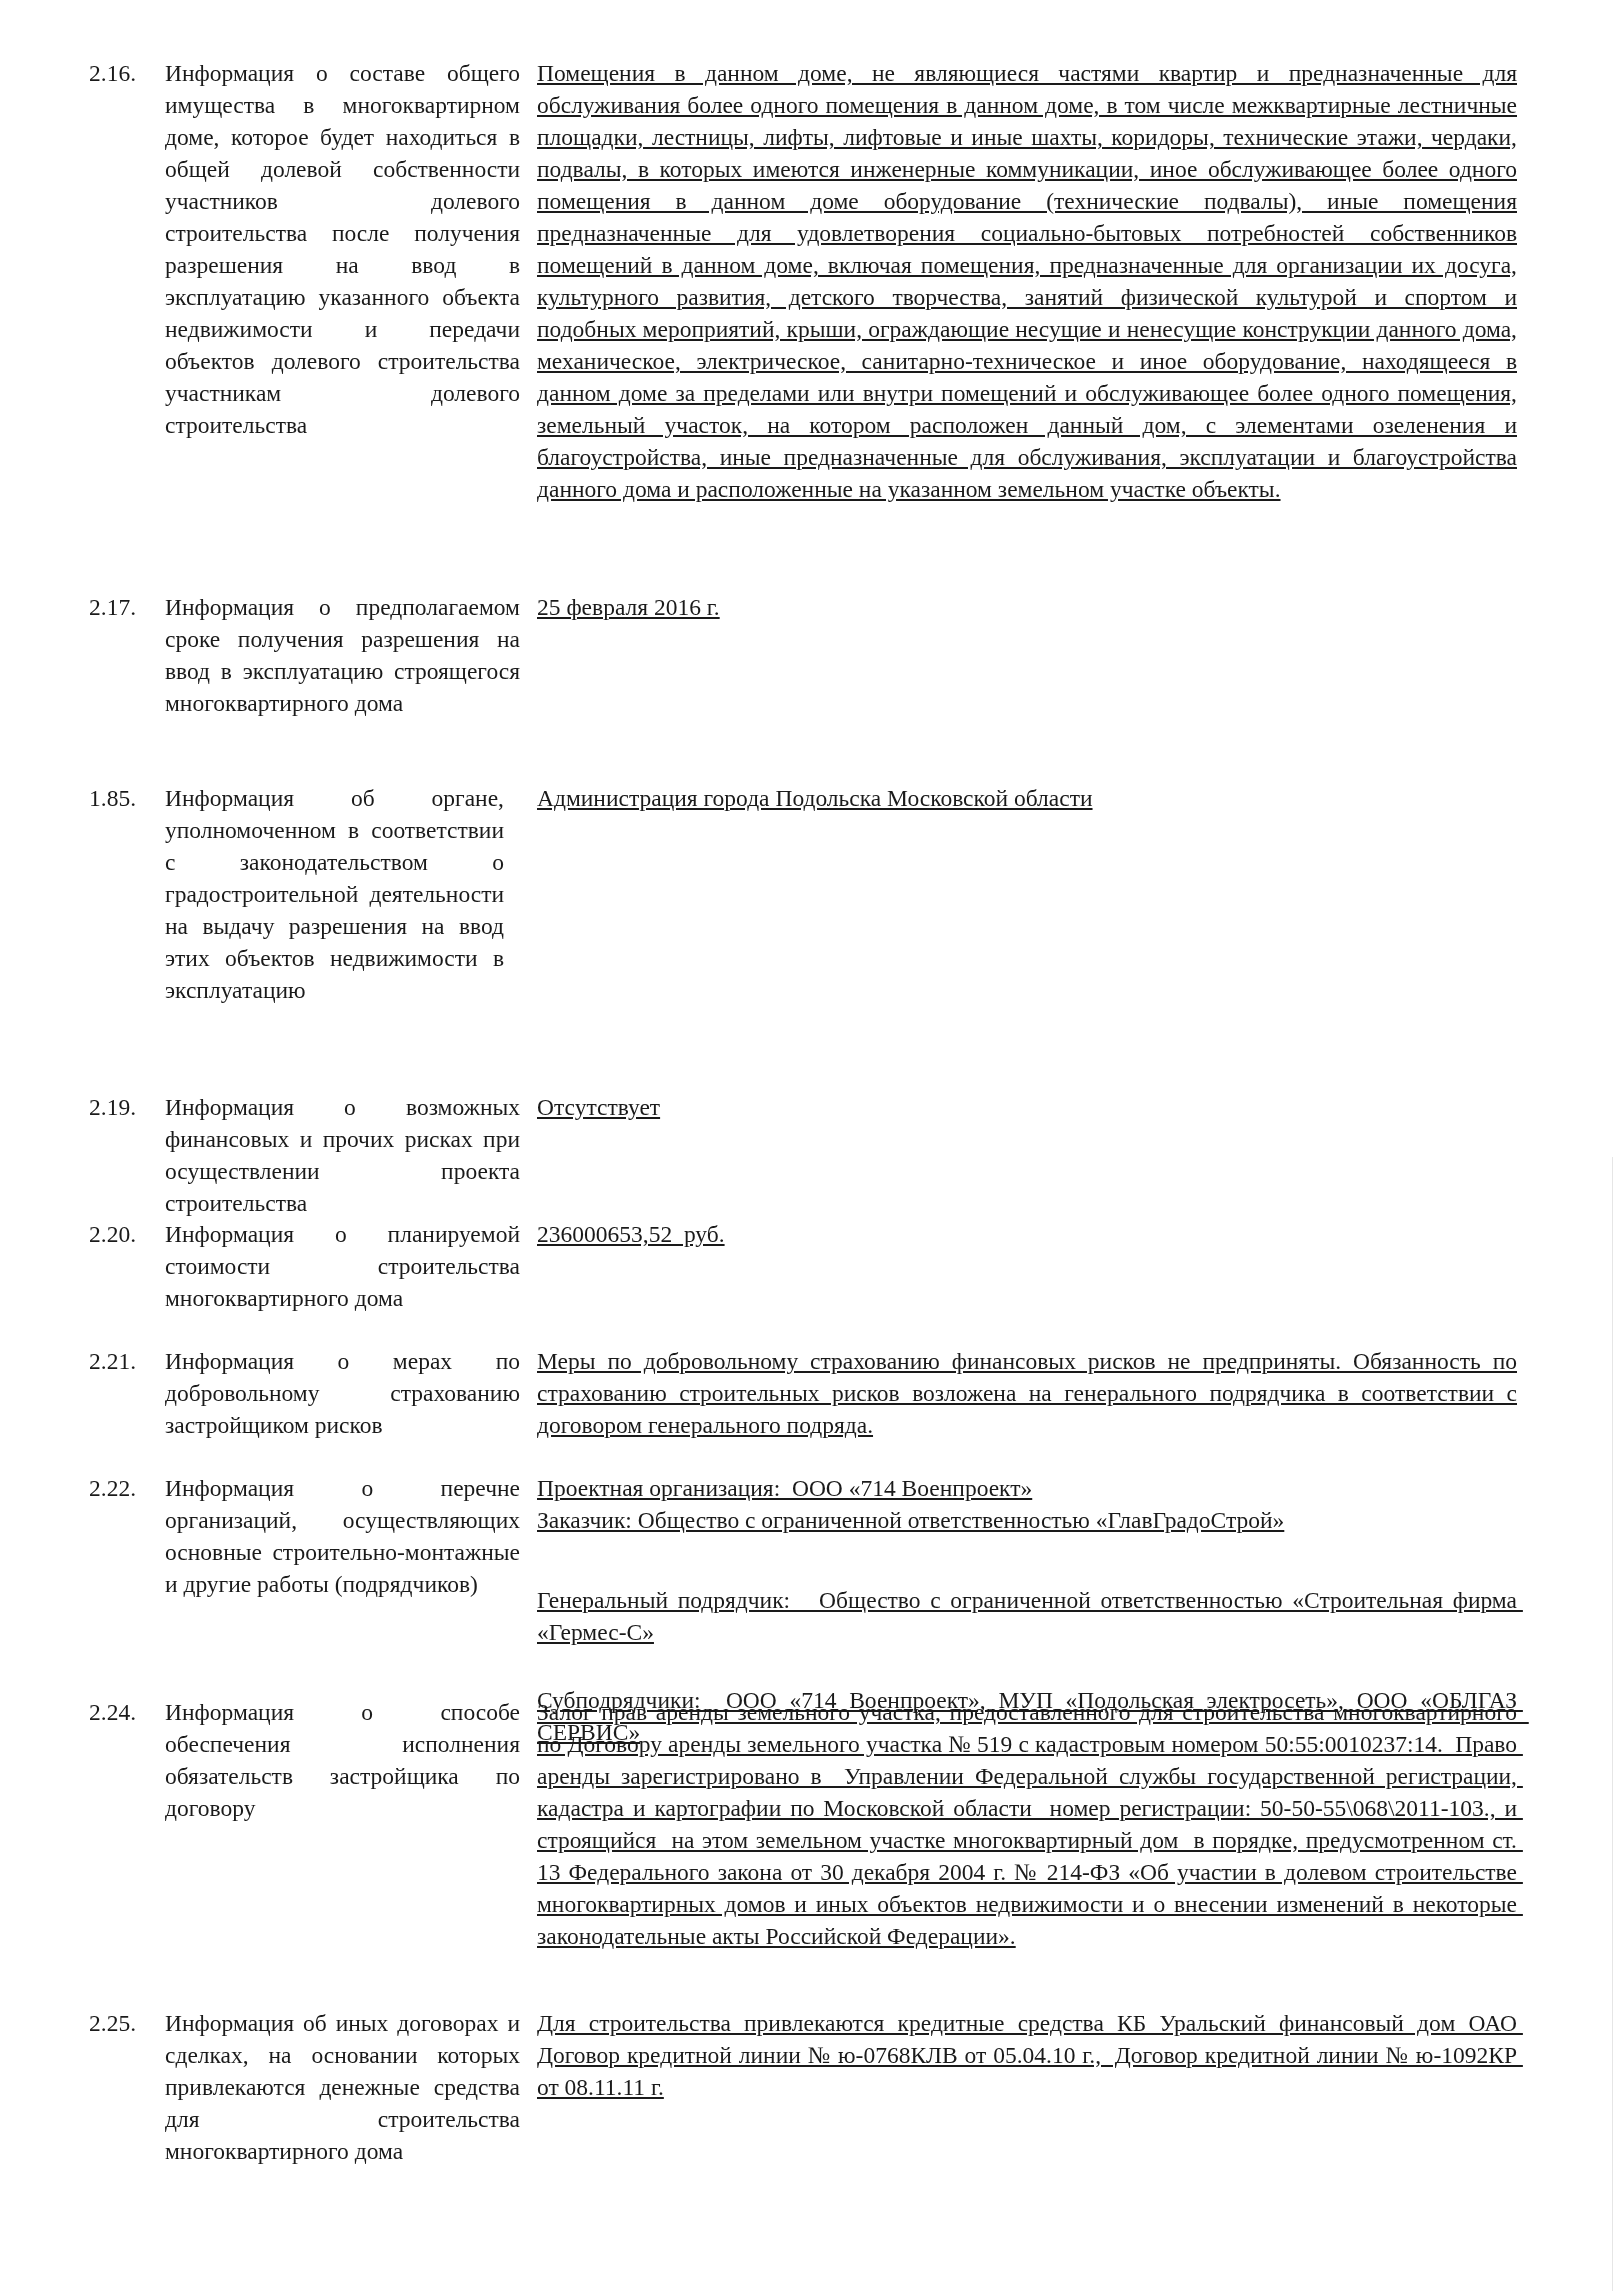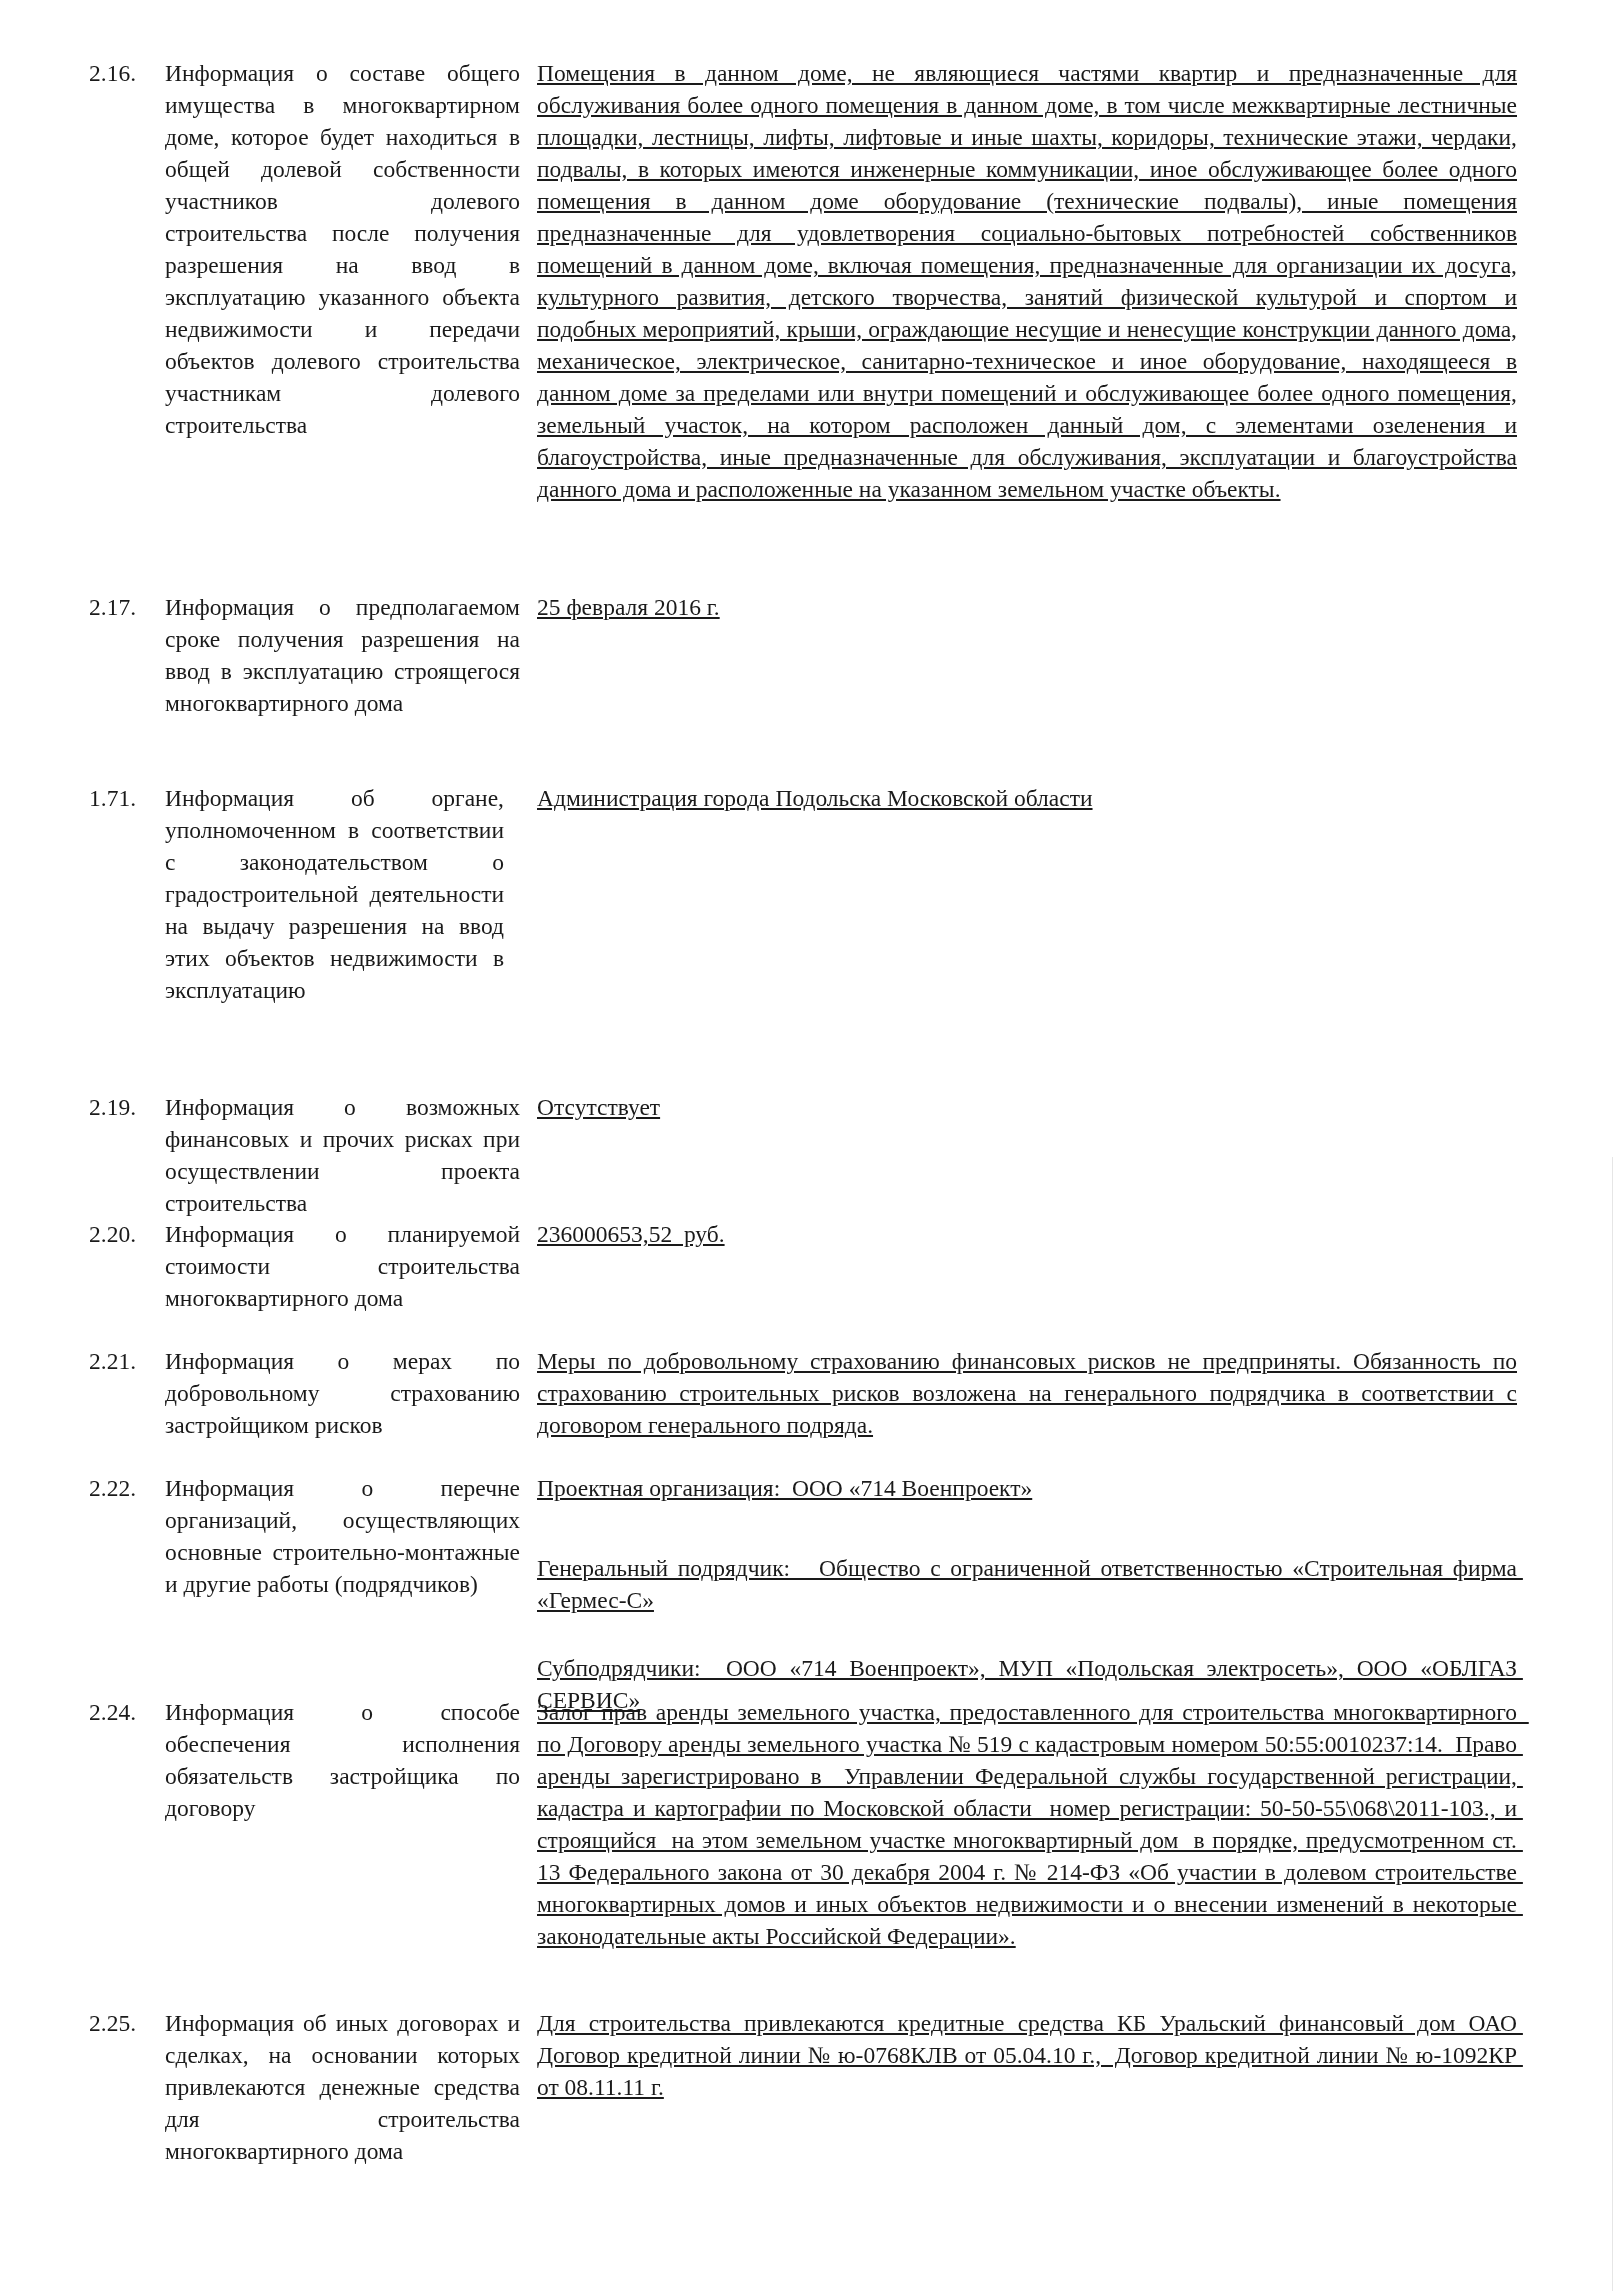--- a/index.html
+++ b/index.html
@@ -77,21 +77,21 @@
 
   <div class="row" style="top:591px;">
     <div class="num">2.17.</div>
     <div class="label">Информация о предполагаемом сроке получения разрешения на ввод в эксплуатацию строящегося многоквартирного дома</div>
     <div class="value">
       <p class="last-left">25 февраля 2016 г.</p>
     </div>
   </div>
 
   <div class="row" style="top:782px;">
-    <div class="num">1.71.</div>
+    <div class="num">1.85.</div>
     <div class="label" style="width:339px;">Информация об органе, уполномоченном в соответствии с законодательством о градостроительной деятельности на выдачу разрешения на ввод этих объектов недвижимости в эксплуатацию</div>
     <div class="value">
       <p class="last-left">Администрация города Подольска Московской области</p>
     </div>
   </div>
 
   <div class="row" style="top:1091px;">
     <div class="num">2.19.</div>
     <div class="label">Информация о возможных финансовых и прочих рисках при осуществлении проекта строительства</div>
     <div class="value">
@@ -113,20 +113,21 @@
     <div class="value">
       <p class="last-left">Меры по добровольному страхованию финансовых рисков не предприняты. Обязанность по страхованию строительных рисков возложена на генерального подрядчика в соответствии с договором генерального подряда.</p>
     </div>
   </div>
 
   <div class="row" style="top:1472px;">
     <div class="num">2.22.</div>
     <div class="label">Информация о перечне организаций, осуществляющих основные строительно-монтажные и другие работы (подрядчиков)</div>
     <div class="value">
       <p class="last-left" style="white-space:pre-wrap;">Проектная организация:  ООО «714 Военпроект»</p>
+      <p class="last-left">Заказчик: Общество с ограниченной ответственностью «ГлавГрадоСтрой»</p>
       <p class="last-left" style="white-space:pre-wrap;margin-top:48px;">Генеральный подрядчик:   Общество с ограниченной ответственностью «Строительная фирма «Гермес-С»</p>
       <p class="last-left" style="white-space:pre-wrap;margin-top:36px;">Субподрядчики:  ООО «714 Военпроект», МУП «Подольская электросеть», ООО «ОБЛГАЗ СЕРВИС»</p>
     </div>
   </div>
 
   <div class="row" style="top:1696px;">
     <div class="num">2.24.</div>
     <div class="label">Информация о способе обеспечения исполнения обязательств застройщика по договору</div>
     <div class="value">
       <p class="last-left" style="white-space:pre-wrap;">Залог прав аренды земельного участка, предоставленного для строительства многоквартирного  по Договору аренды земельного участка № 519 с кадастровым номером 50:55:0010237:14.  Право аренды зарегистрировано в  Управлении Федеральной службы государственной регистрации, кадастра и картографии по Московской области  номер регистрации: 50-50-55\068\2011-103., и строящийся  на этом земельном участке многоквартирный дом  в порядке, предусмотренном ст. 13 Федерального закона от 30 декабря 2004 г. № 214-ФЗ «Об участии в долевом строительстве многоквартирных домов и иных объектов недвижимости и о внесении изменений в некоторые законодательные акты Российской Федерации».</p>

